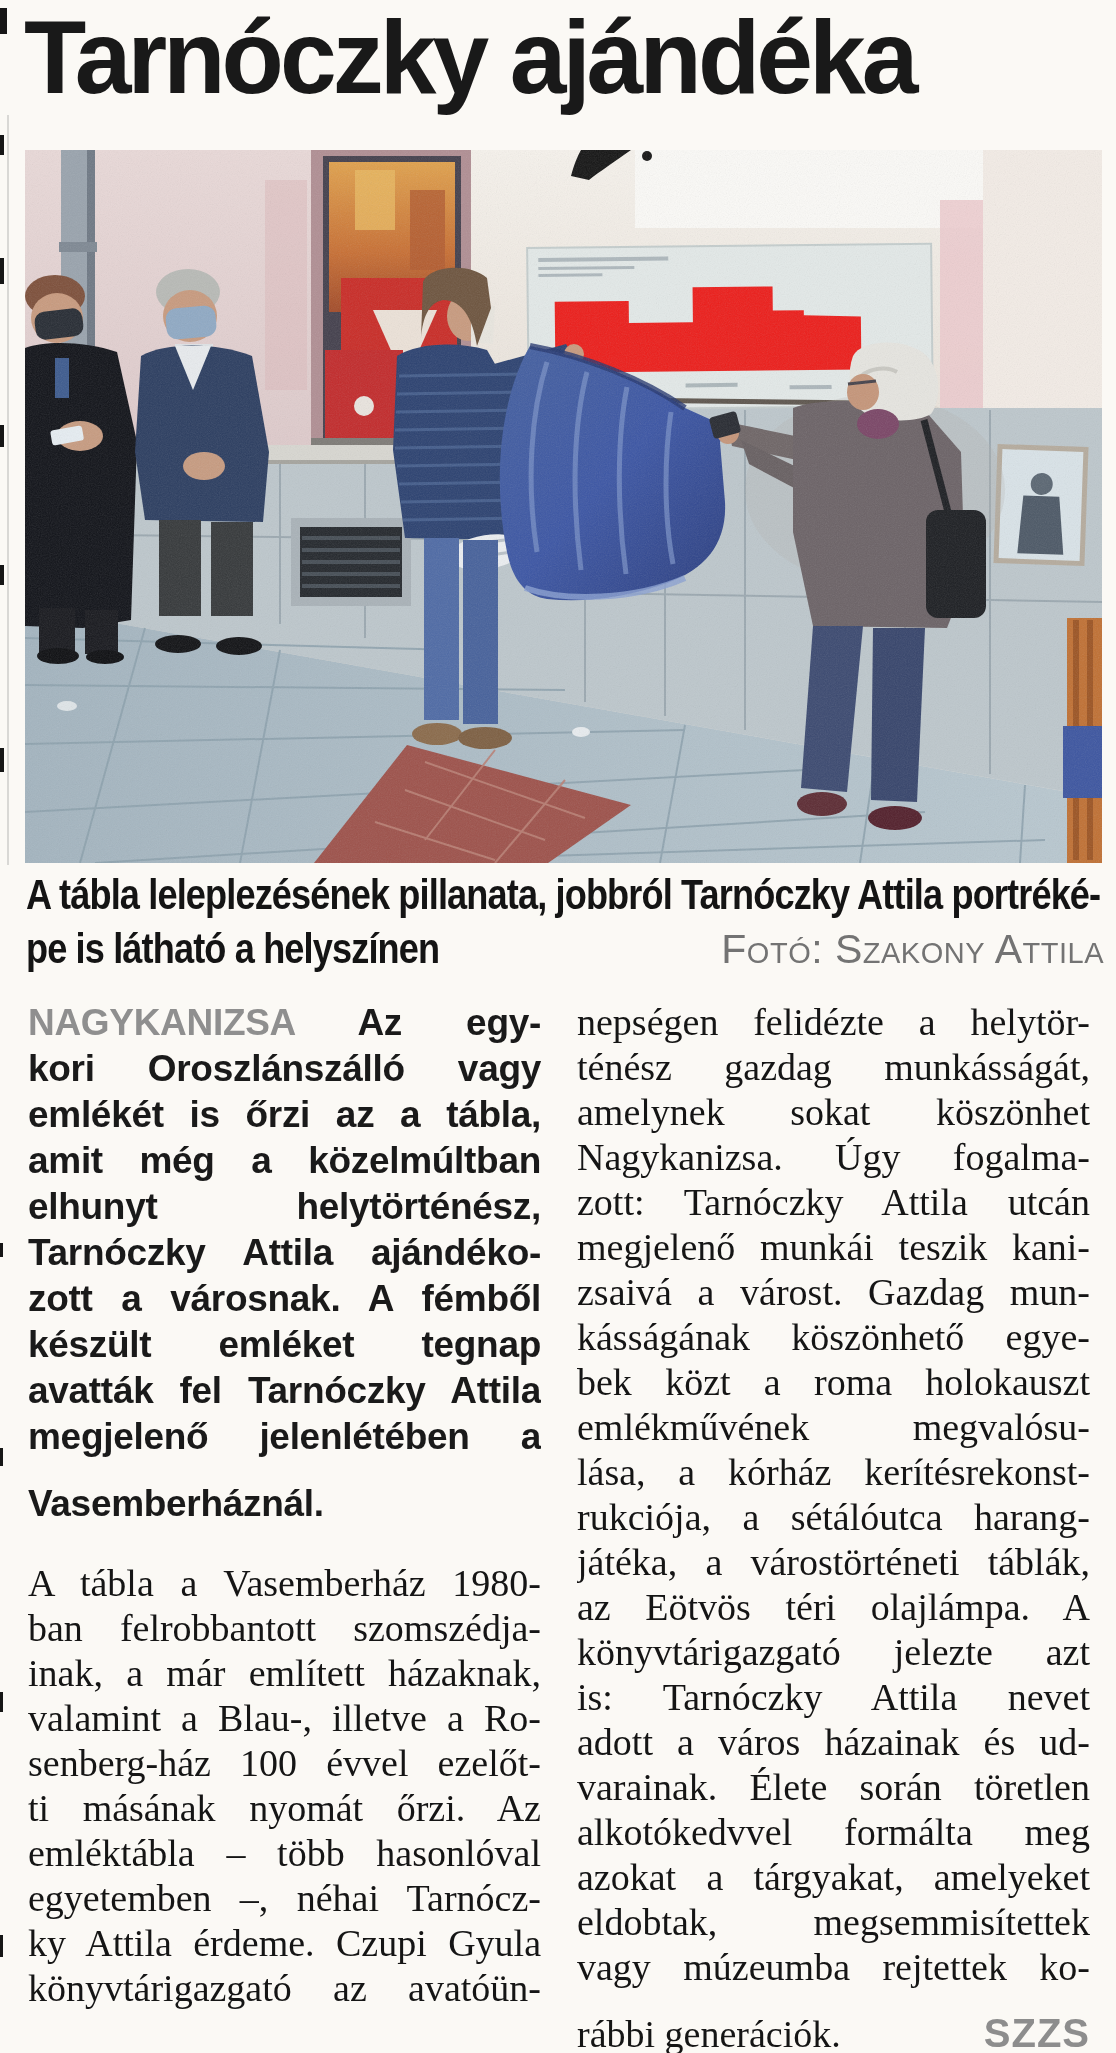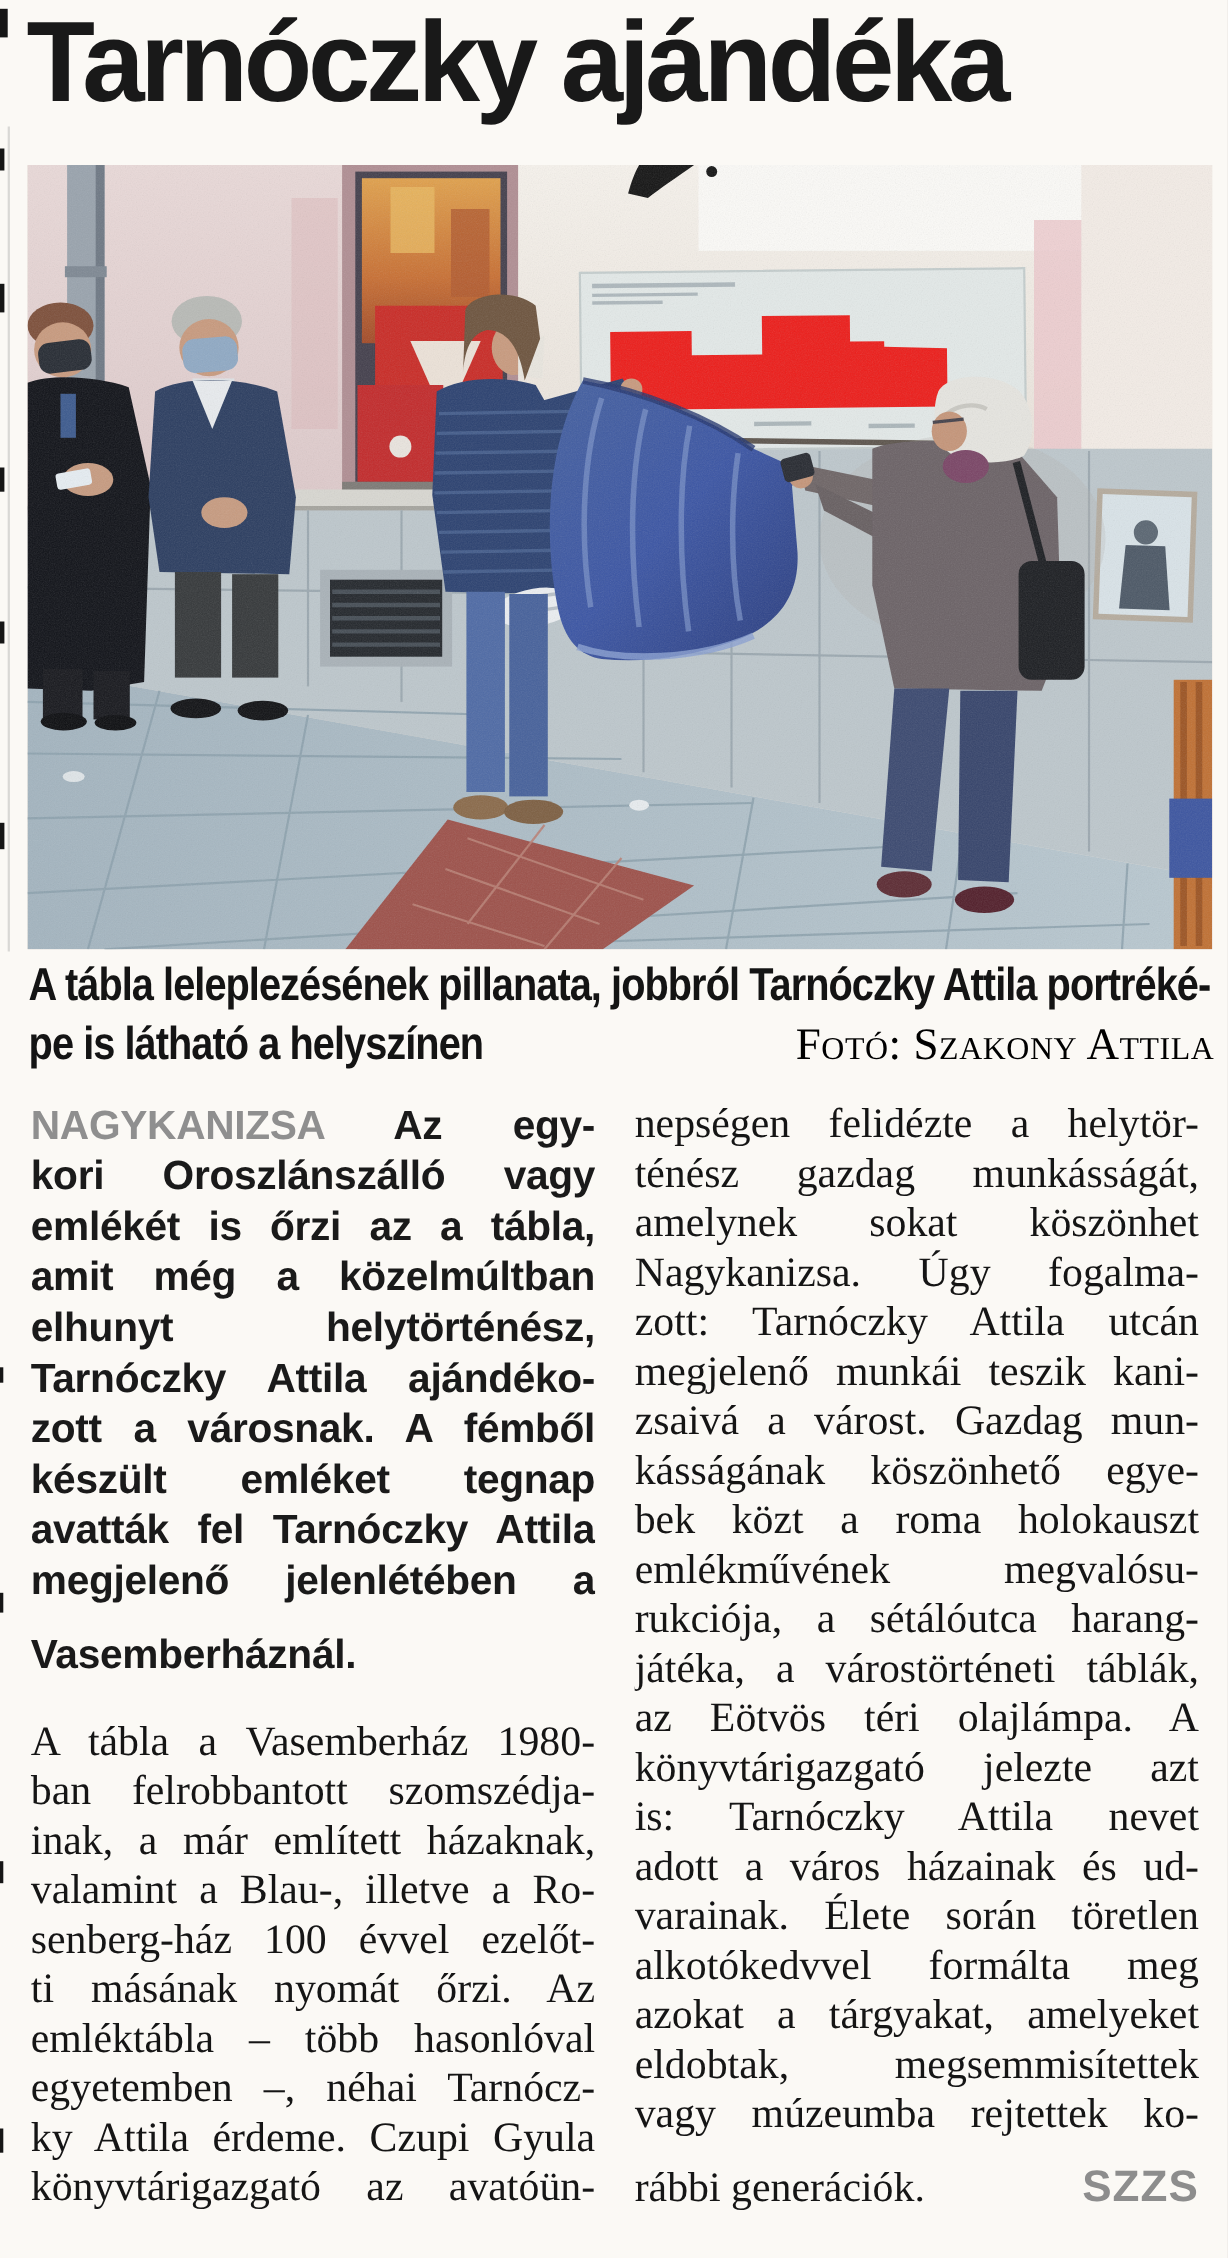--- a/index.html
+++ b/index.html
@@ -20,22 +20,22 @@
   .photo-wrap svg{display:block;}
   
   .caption{position:absolute; left:26px; top:869px; width:1078px; color:#141414;}
   .cap-line{height:54px; white-space:nowrap;}
   .cap-scale{
     display:inline-block; transform:scaleX(0.86); transform-origin:0 50%;
     font-weight:700; font-size:42px; letter-spacing:-1px; line-height:52px;
   }
   .cap-line.second{display:flex; justify-content:space-between; align-items:baseline;}
   .credit{
-    font-family:Liberation Serif, serif; font-variant:small-caps; font-weight:400;
-    font-size:41px; color:#000000; letter-spacing:0.5px; transform:none; white-space:nowrap;
+    font-family:Liberation Sans, sans-serif; font-variant:small-caps; font-weight:400;
+    font-size:41px; color:#737373; letter-spacing:0.5px; transform:none; white-space:nowrap;
   }
   
   .columns{position:absolute; left:28px; top:1000px; width:1062px; display:flex; gap:36px;}
   .col{width:513px;}
   .para + .para{margin-top:34px;}
   .para.lead{
     font-family:"Liberation Sans",sans-serif; font-weight:700;
     font-size:37px; line-height:46px; letter-spacing:-0.3px; color:#1a1a1a;
   }
   .para.serif{
@@ -356,20 +356,21 @@
           <div class="tline">nepségen felidézte a helytör-</div>
           <div class="tline">ténész gazdag munkásságát,</div>
           <div class="tline">amelynek sokat köszönhet</div>
           <div class="tline">Nagykanizsa. Úgy fogalma-</div>
           <div class="tline">zott: Tarnóczky Attila utcán</div>
           <div class="tline">megjelenő munkái teszik kani-</div>
           <div class="tline">zsaivá a várost. Gazdag mun-</div>
           <div class="tline">kásságának köszönhető egye-</div>
           <div class="tline">bek közt a roma holokauszt</div>
           <div class="tline">emlékművének megvalósu-</div>
+          <div class="tline">lása, a kórház kerítésrekonst-</div>
           <div class="tline">rukciója, a sétálóutca harang-</div>
           <div class="tline">játéka, a várostörténeti táblák,</div>
           <div class="tline">az Eötvös téri olajlámpa. A</div>
           <div class="tline">könyvtárigazgató jelezte azt</div>
           <div class="tline">is: Tarnóczky Attila nevet</div>
           <div class="tline">adott a város házainak és ud-</div>
           <div class="tline">varainak. Élete során töretlen</div>
           <div class="tline">alkotókedvvel formálta meg</div>
           <div class="tline">azokat a tárgyakat, amelyeket</div>
           <div class="tline">eldobtak, megsemmisítettek</div>

